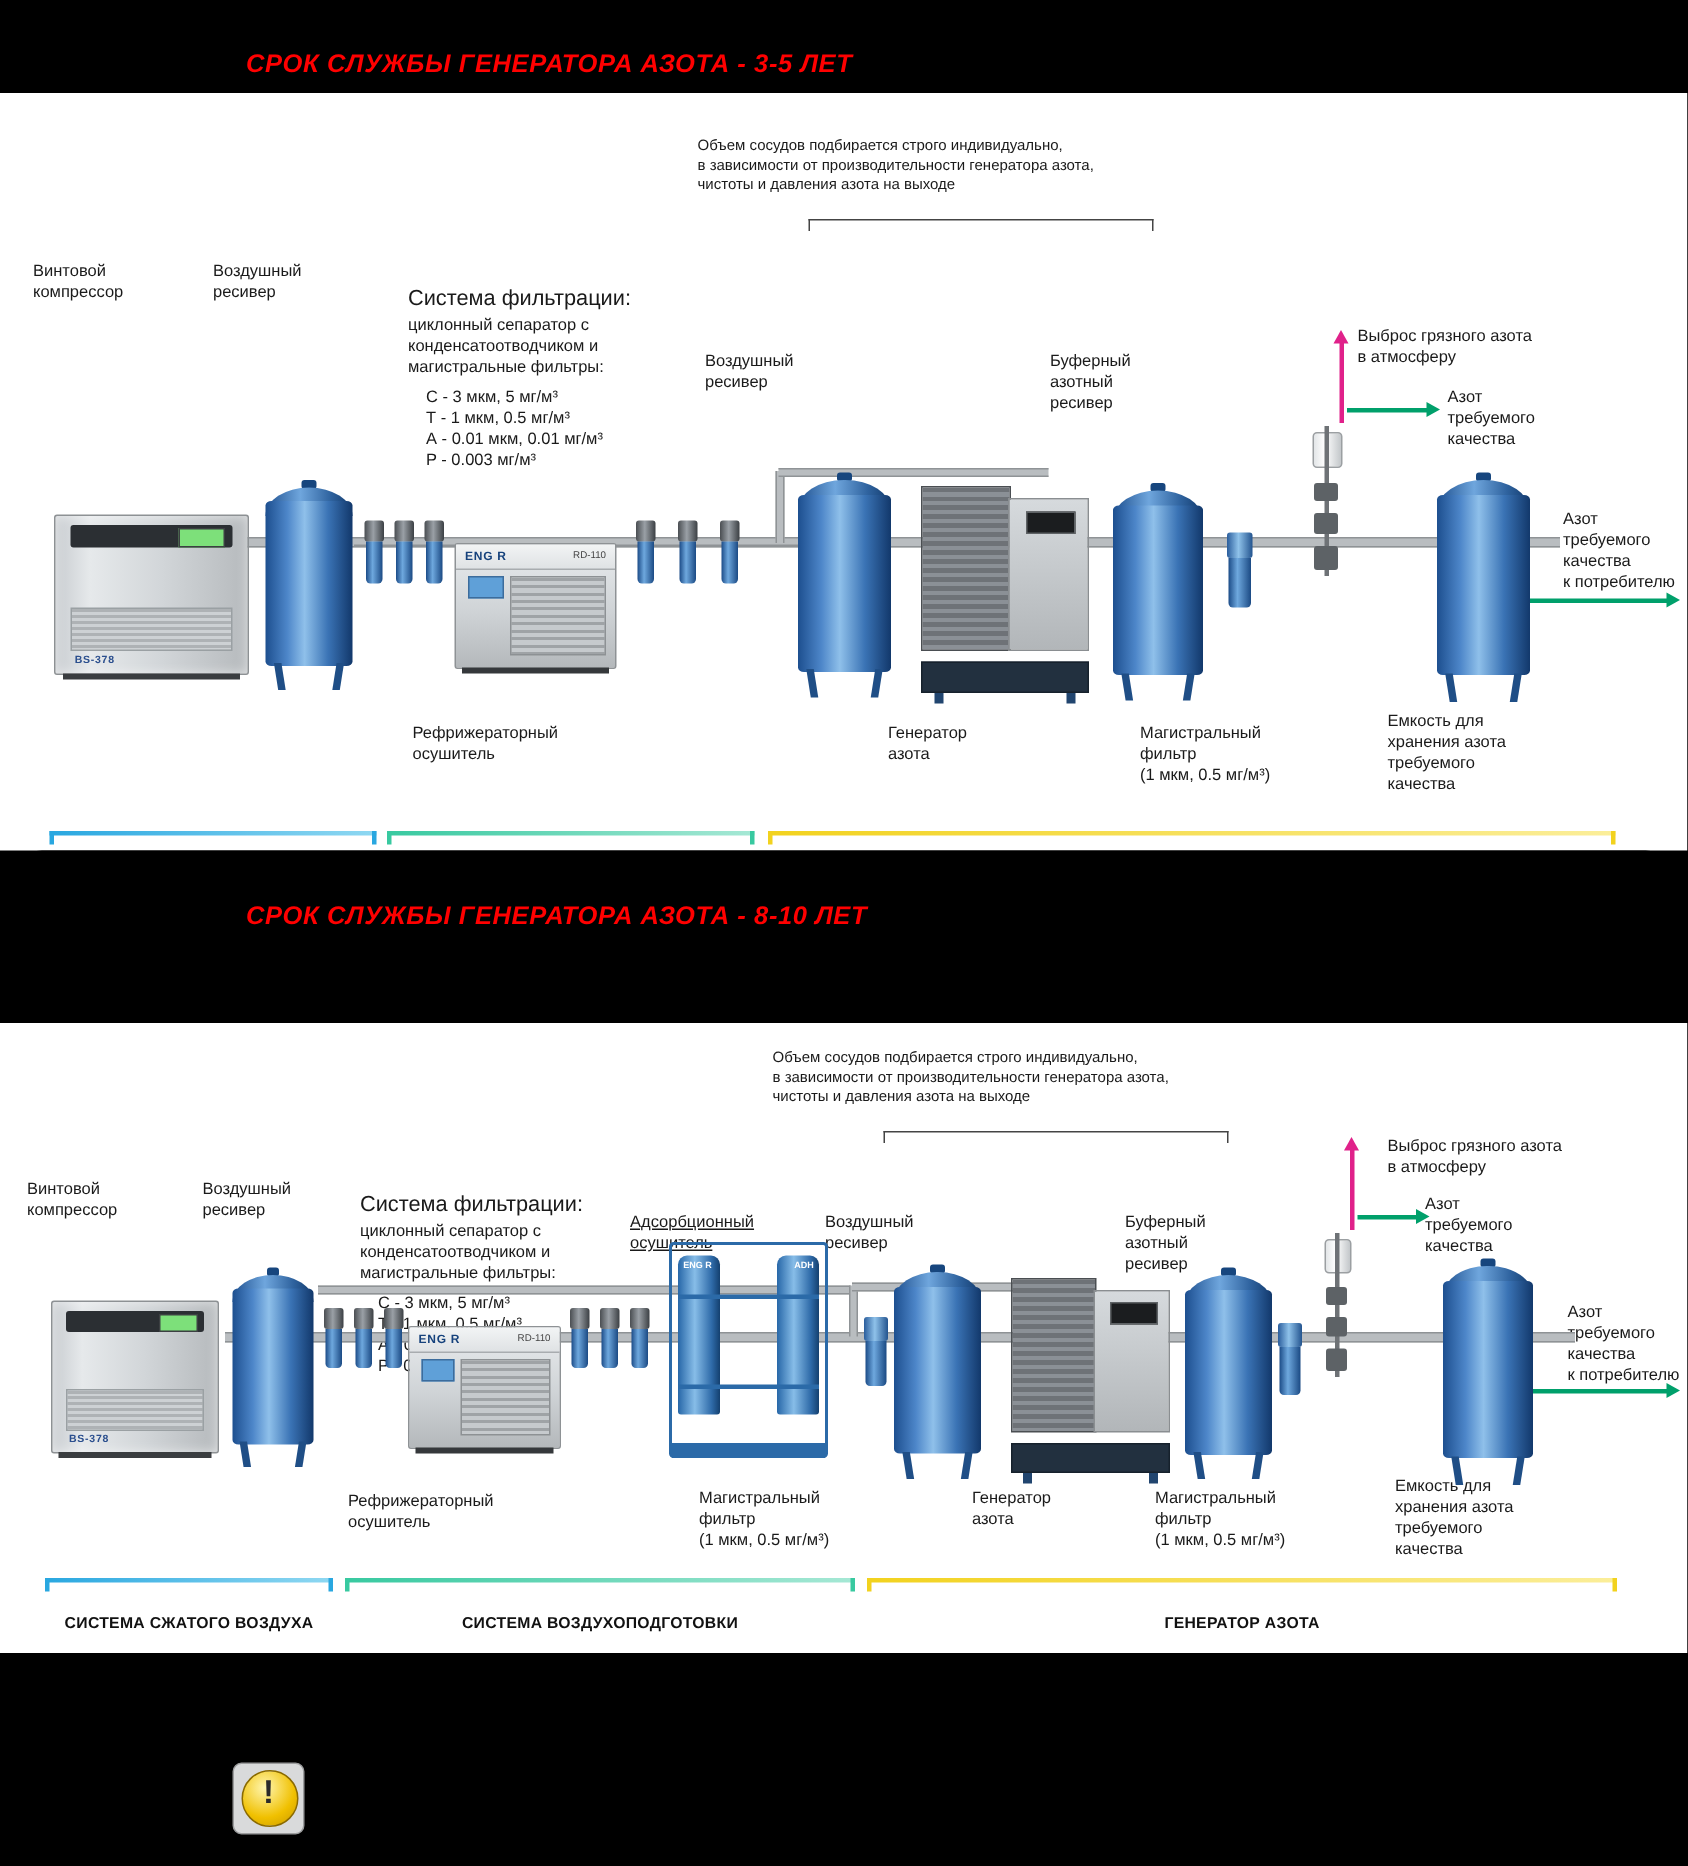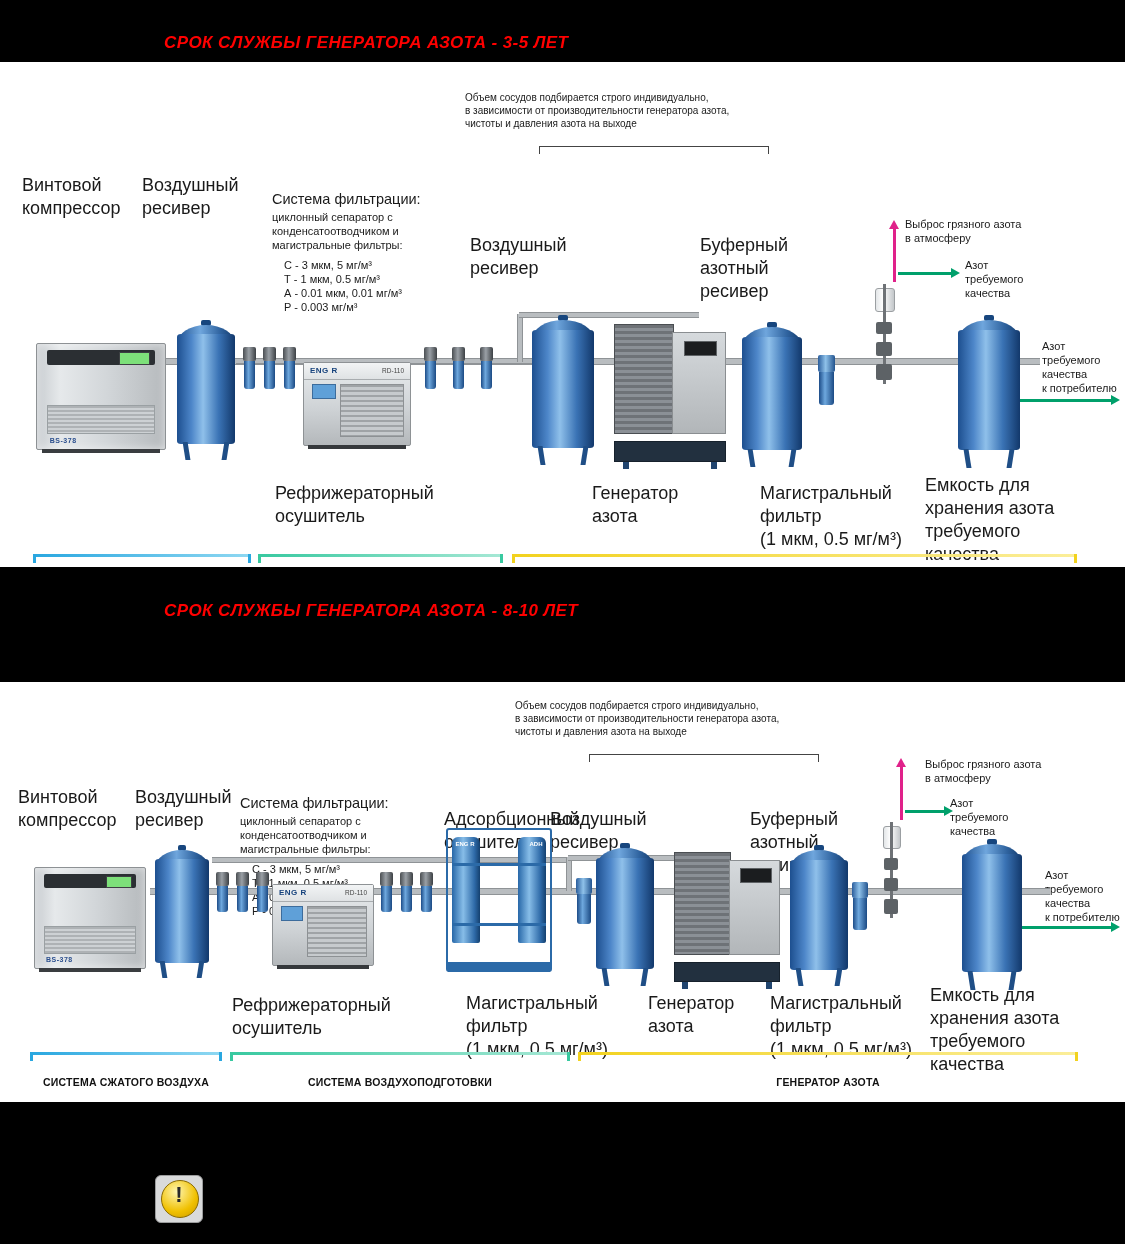--- a/index.html
+++ b/index.html
@@ -46,21 +46,21 @@
   #banner-2 .banner-text { left: 148px; top: 34px; }
 
   
   .lbl {
     position: absolute;
     color: #1a1a1a;
     text-align: left;
     line-height: 1.28;
     white-space: pre-line;
   }
-  .lbl.big   { font-size: 18px; }
+  .lbl.big   { font-size: 11px; }
   .lbl.small { font-size: 11px; }
   .lbl.tiny  { font-size: 10px; }
   .lbl.left  { text-align: left; }
 
   
   .eq { position: absolute; }
 
   
   .compressor {
     background: linear-gradient(90deg,#c8ccd0 0%, #e6e9eb 18%, #d2d6d9 55%, #b6babd 100%);
@@ -491,21 +491,21 @@
 
   <div class="lbl left" style="left:240px; top:112px; width:210px; font-size:14.5px;">Система фильтрации:</div>
   <div class="lbl left small" style="left:240px; top:132px; width:215px;">циклонный сепаратор с
 конденсатоотводчиком и
 магистральные фильтры:</div>
   <div class="lbl left small" style="left:252px; top:180px; width:215px;">С - 3 мкм, 5 мг/м³
 Т - 1 мкм, 0.5 мг/м³
 А - 0.01 мкм, 0.01 мг/м³
 P - 0.003 мг/м³</div>
 
-  <div class="lbl big" style="left:444px; top:126px; width:140px;">Адсорбционный
+  <div class="lbl big" style="left:420px; top:126px; width:140px;text-decoration:underline;">Адсорбционный
 осушитель</div>
   <div class="lbl big" style="left:550px; top:126px; width:140px;">Воздушный
 ресивер</div>
   <div class="lbl big" style="left:750px; top:126px; width:140px;">Буферный
 азотный
 ресивер</div>
 
   <div class="lbl left small" style="left:925px; top:75px; width:160px;">Выброс грязного азота
 в атмосферу</div>
   <div class="lbl left small" style="left:950px; top:114px; width:110px;">Азот

